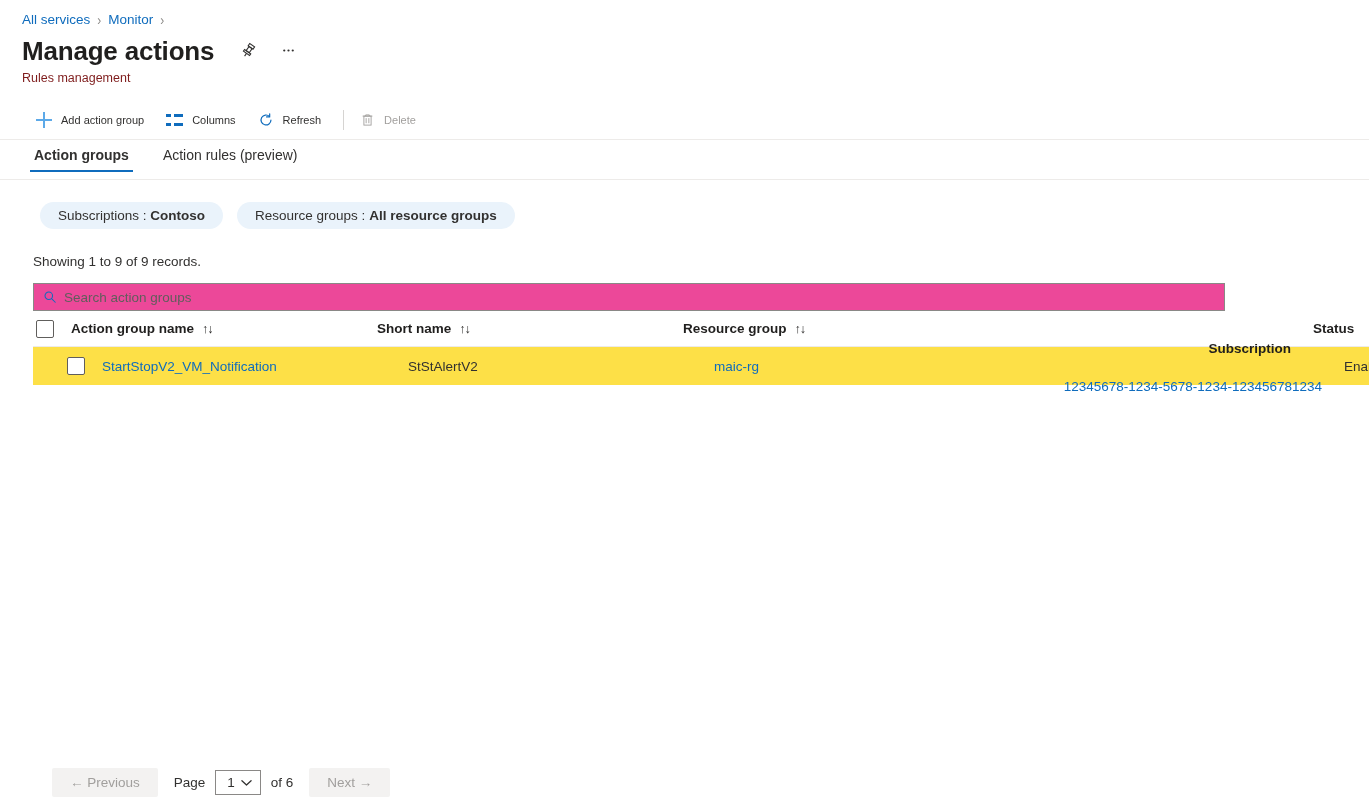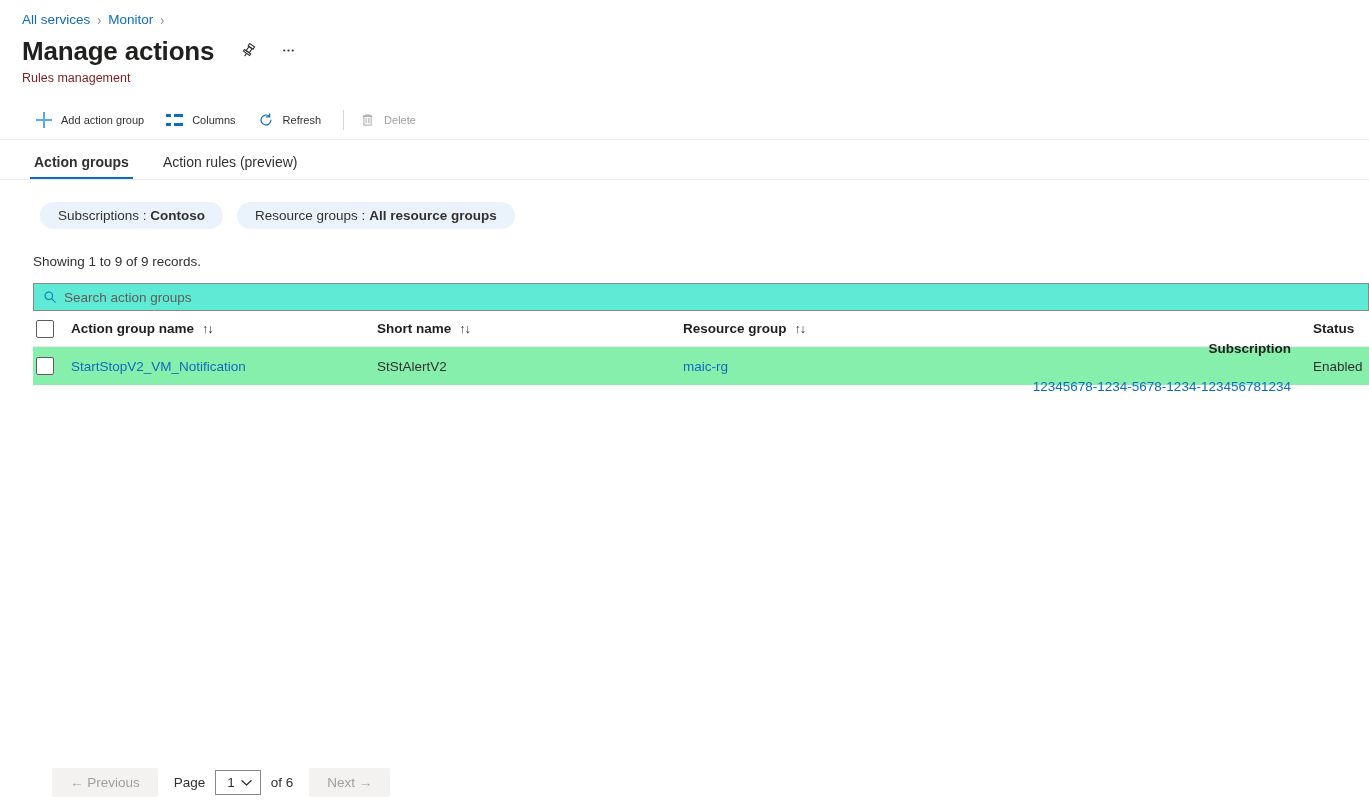--- a/index.html
+++ b/index.html
@@ -84,21 +84,21 @@
   .ico-col-row i.l { width: 9px; }
 
   
   .ico-refresh { width: 16px; height: 16px; }
 
   
   .ico-trash { width: 15px; height: 16px; }
 
   
   .tabs {
-    display: flex; align-items: flex-end;
+    display: flex; align-items: center;
     padding-left: 30px; height: 40px;
     border-bottom: 1px solid #edebe9;
     font-size: 14px;
   }
   .tab {
     padding: 0 4px 9px 4px; margin-right: 26px;
     cursor: pointer; color: #323130;
     position: relative;
   }
   .tab.active { font-weight: 700; }
@@ -119,37 +119,37 @@
   
   .records {
     padding: 25px 0 0 33px;
     font-size: 13.5px; color: #323130;
   }
 
   
   .search-wrap { padding: 14px 0 0 33px; }
   .search-box {
     display: flex; align-items: center;
-    height: 28px; width: 1336px;
-    border: 1px solid #8a8886; background: #5eead4;
+    height: 28px; width: 1192px;
+    border: 1px solid #8a8886; background: #ec4899;
   }
   .search-box .mag { margin: 0 7px 0 9px; flex: none; }
   .search-input {
     border: none; outline: none; flex: 1;
     font-family: "Liberation Sans", sans-serif;
     font-size: 13.5px; color: #323130; background: transparent;
     padding: 0;
   }
   .search-input::placeholder { color: #605e5c; }
 
   
   .table { margin-left: 33px; width: 1336px; }
   .trow { display: flex; align-items: center; font-size: 13.5px; }
   .thead { height: 36px; border-bottom: 1px solid #edebe9; }
-  .tbody-row { height: 38px; background: #86efac; }
+  .tbody-row { height: 38px; background: #fde047; padding-left: 31px; }
   .cell { display: flex; align-items: center; gap: 0; white-space: nowrap; overflow: hidden; }
   .c-check { width: 38px; flex: none; display: flex; align-items: center; padding-left: 3px; }
   .c-name { width: 306px; flex: none; }
   .c-short { width: 306px; flex: none; }
   .c-rg { width: 304px; flex: none; }
   .c-sub { width: 307px; flex: none; justify-content: flex-end; padding-right: 3px; margin-top: 40px; }
   .c-status { flex: 1; padding-left: 19px; }
   .hdr-label { font-weight: 600; color: #201f1e; cursor: pointer; }
   .sorticon { margin-left: 8px; color: #323130; font-size: 12.5px; letter-spacing: -1px; }
   .cbox {

